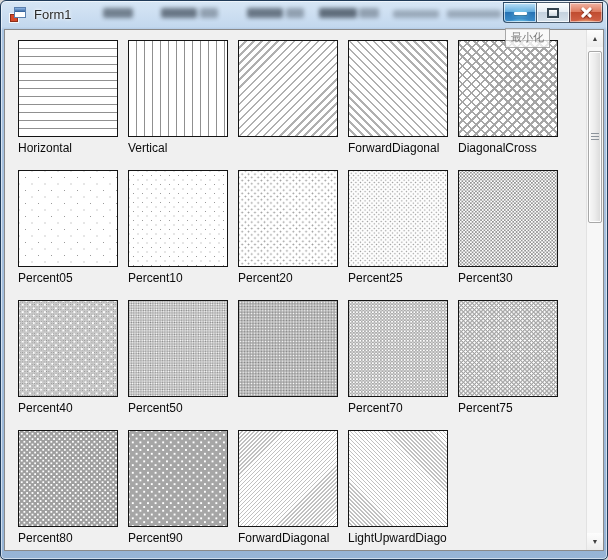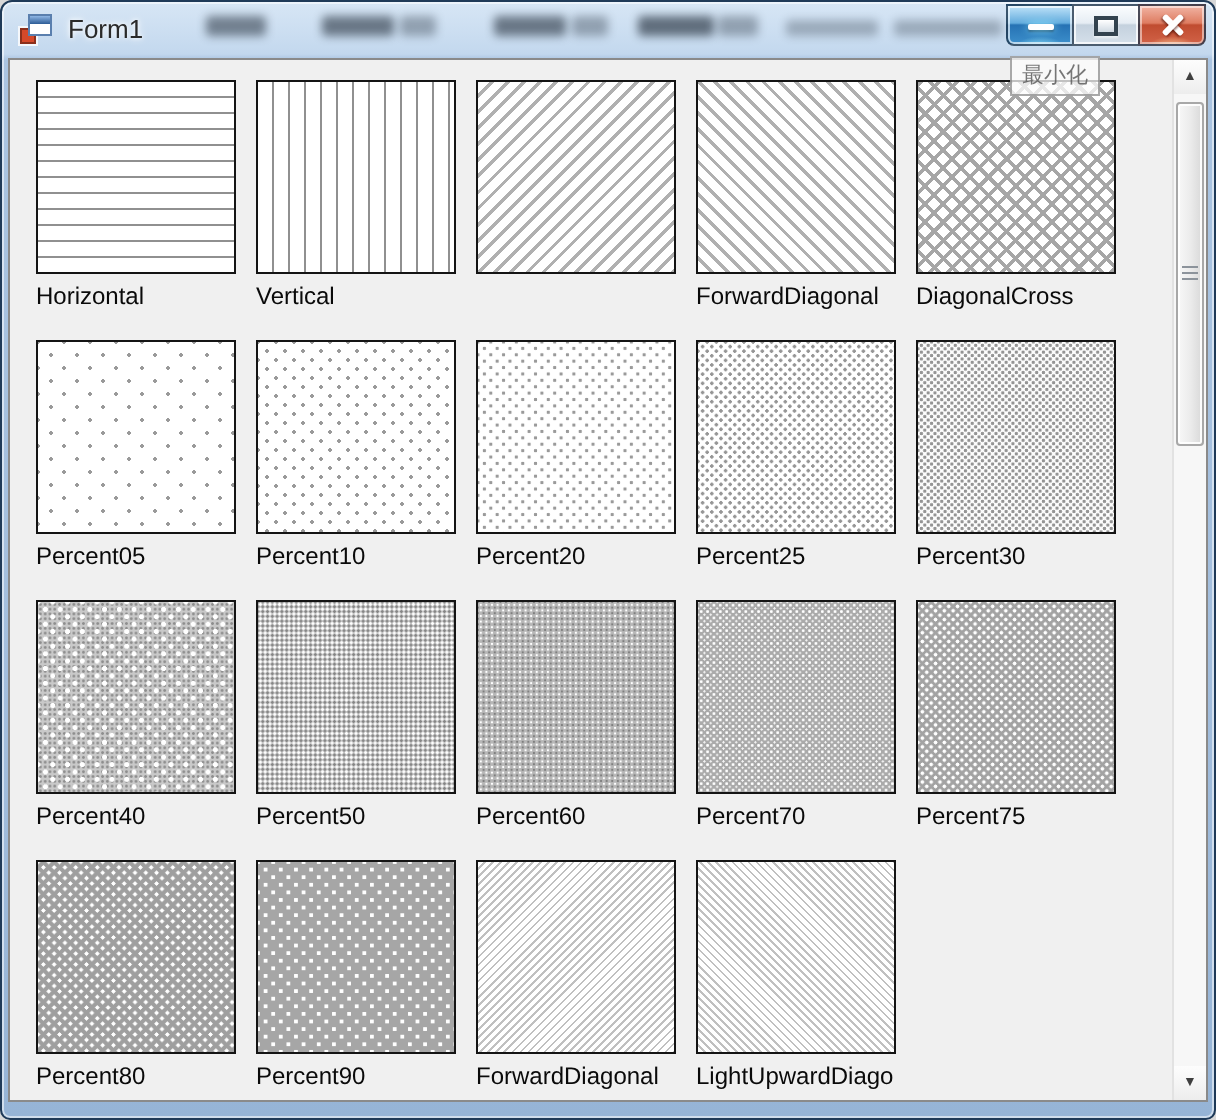--- a/index.html
+++ b/index.html
@@ -199,21 +199,20 @@
           <div class="cell">
             <div class="swatch p-percent40"></div>
             <div class="swatch-label">Percent40</div>
           </div>
           <div class="cell">
             <div class="swatch p-percent50"></div>
             <div class="swatch-label">Percent50</div>
           </div>
           <div class="cell">
             <div class="swatch p-percent60"></div>
-            <div class="swatch-label">Percent60</div>
           </div>
           <div class="cell">
             <div class="swatch p-percent70"></div>
             <div class="swatch-label">Percent70</div>
           </div>
           <div class="cell">
             <div class="swatch p-percent75"></div>
             <div class="swatch-label">Percent75</div>
           </div>
           <div class="cell">

